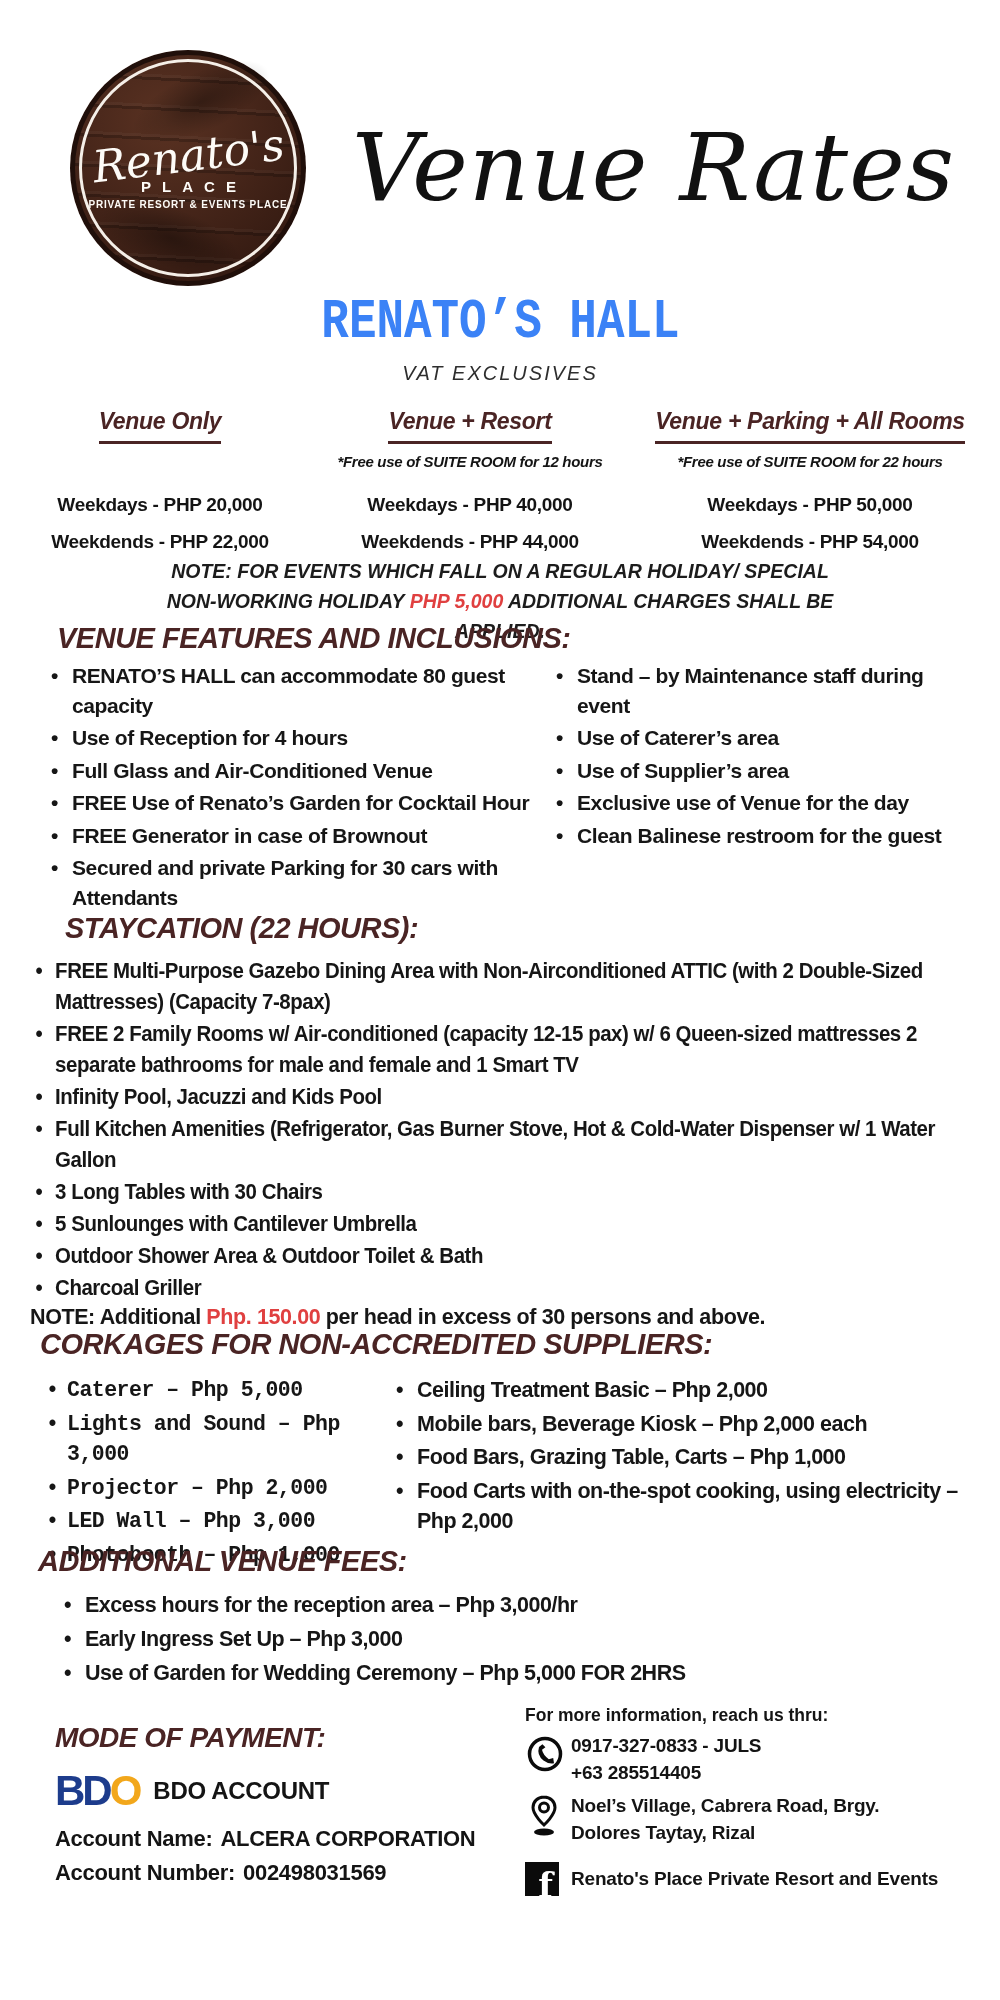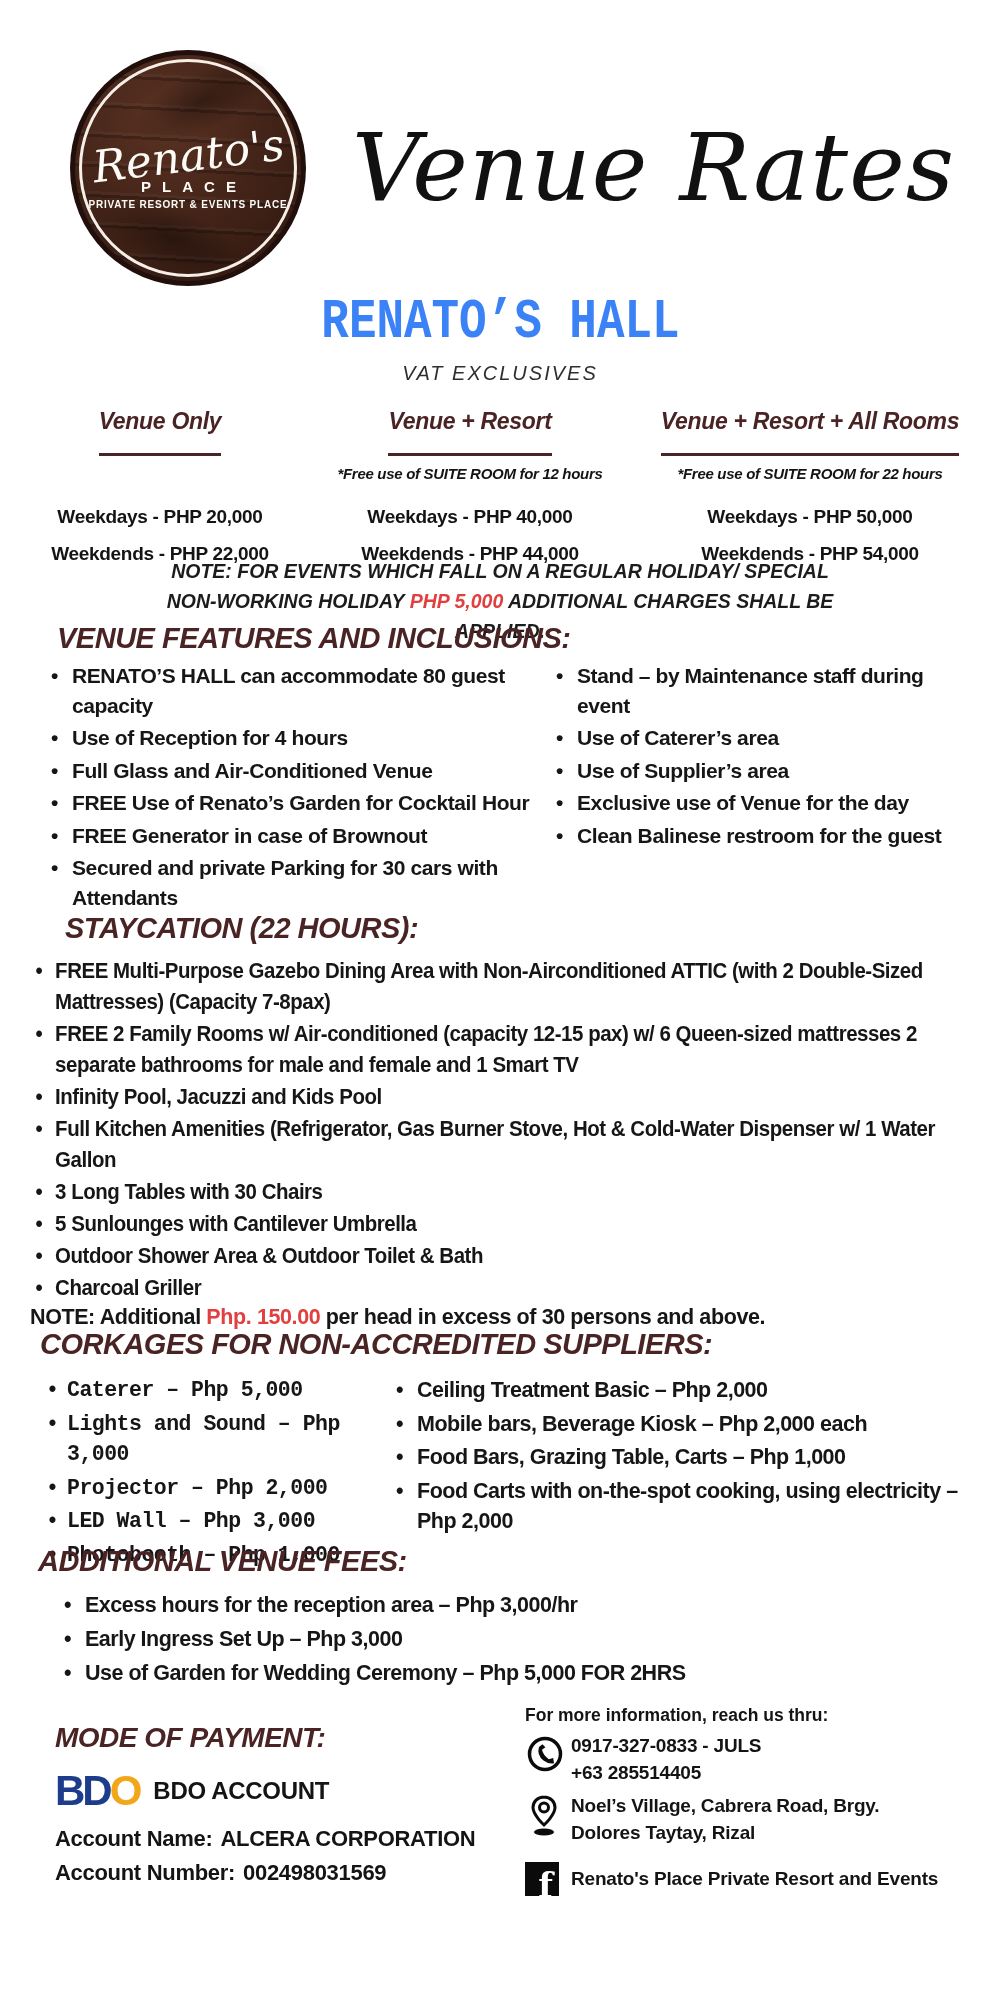--- a/index.html
+++ b/index.html
@@ -31,21 +31,21 @@
   .hall-inner { display:inline-block; font-weight:700; font-size:56px; letter-spacing:0px;
                 transform:scaleX(0.82); transform-origin:center; white-space:nowrap; }
   .vat { position:absolute; top:362px; width:100%; text-align:center; font-style:italic;
          font-size:20px; color:#2e2e2e; letter-spacing:2px; }
 
   
   .pricing { position:absolute; top:408px; left:20px; width:960px; display:grid;
              grid-template-columns:280px 340px 340px; }
   .pcol { text-align:center; }
   .ptitle { display:inline-block; font-style:italic; font-weight:700; font-size:23px; color:#4a2424;
-            border-bottom:3px solid #4a2424; padding-bottom:18px; letter-spacing:-0.3px; }
+            border-bottom:3px solid #4a2424; padding-bottom:6px; letter-spacing:-0.3px; }
   .pnote { font-style:italic; font-weight:700; font-size:15px; color:#141414; margin-top:9px;
            min-height:20px; letter-spacing:-0.3px; }
   .prices { margin-top:13px; font-weight:700; font-size:19px; color:#141414; line-height:37px;
             letter-spacing:-0.3px; }
 
   
   .holiday { position:absolute; top:556px; left:160px; width:680px; text-align:center;
              font-style:italic; font-weight:700; font-size:19.5px; color:#1c1c1c; line-height:30px; }
   .red { color:#e04040; }
 
@@ -138,21 +138,21 @@
     </div>
     <div class="pcol">
       <span class="ptitle">Venue + Resort</span>
       <div class="pnote">*Free use of SUITE ROOM for 12 hours</div>
       <div class="prices">
         <div>Weekdays - PHP 40,000</div>
         <div>Weekdends - PHP 44,000</div>
       </div>
     </div>
     <div class="pcol">
-      <span class="ptitle">Venue + Resort + All Rooms</span>
+      <span class="ptitle">Venue + Parking + All Rooms</span>
       <div class="pnote">*Free use of SUITE ROOM for 22 hours</div>
       <div class="prices">
         <div>Weekdays - PHP 50,000</div>
         <div>Weekdends - PHP 54,000</div>
       </div>
     </div>
   </div>
 
   <div class="holiday">
     <span>NOTE: FOR EVENTS WHICH FALL ON A REGULAR HOLIDAY/ SPECIAL NON-WORKING HOLIDAY </span><span class="red">PHP 5,000</span><span> ADDITIONAL CHARGES SHALL BE APPLIED.</span>

